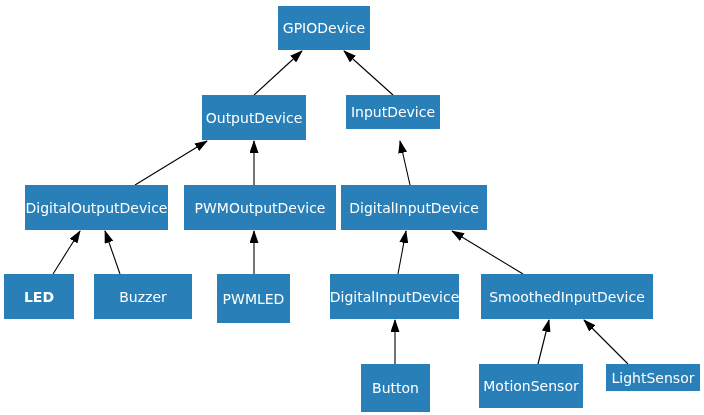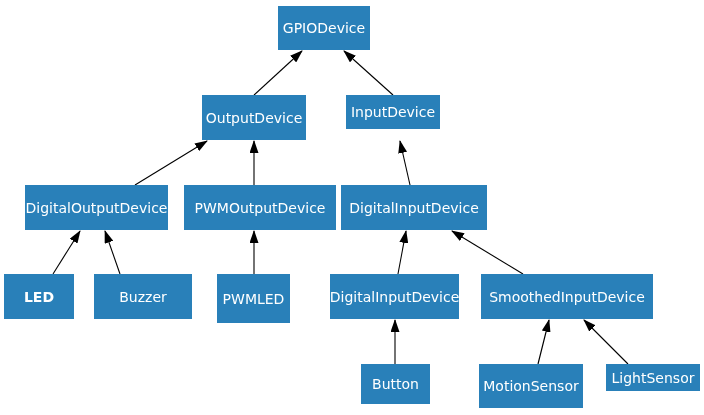--- a/index.html
+++ b/index.html
@@ -92,21 +92,21 @@
       </div>
       <div class="node" style="left: 217px; top: 274px; width: 73px; height: 49px;">
         <span>PWMLED</span>
       </div>
       <div class="node" style="left: 330px; top: 274px; width: 129px; height: 45px;">
         <span>DigitalInputDevice</span>
       </div>
       <div class="node" style="left: 481px; top: 274px; width: 172px; height: 45px;">
         <span>SmoothedInputDevice</span>
       </div>
-      <div class="node" style="left: 361px; top: 364px; width: 69px; height: 40px;">
+      <div class="node" style="left: 361px; top: 364px; width: 69px; height: 48px;">
         <span>Button</span>
       </div>
       <div class="node" style="left: 479px; top: 364px; width: 104px; height: 44px;">
         <span>MotionSensor</span>
       </div>
       <div class="node" style="left: 606px; top: 364px; width: 94px; height: 27px;">
         <span>LightSensor</span>
       </div>
     </div>
 </div>

